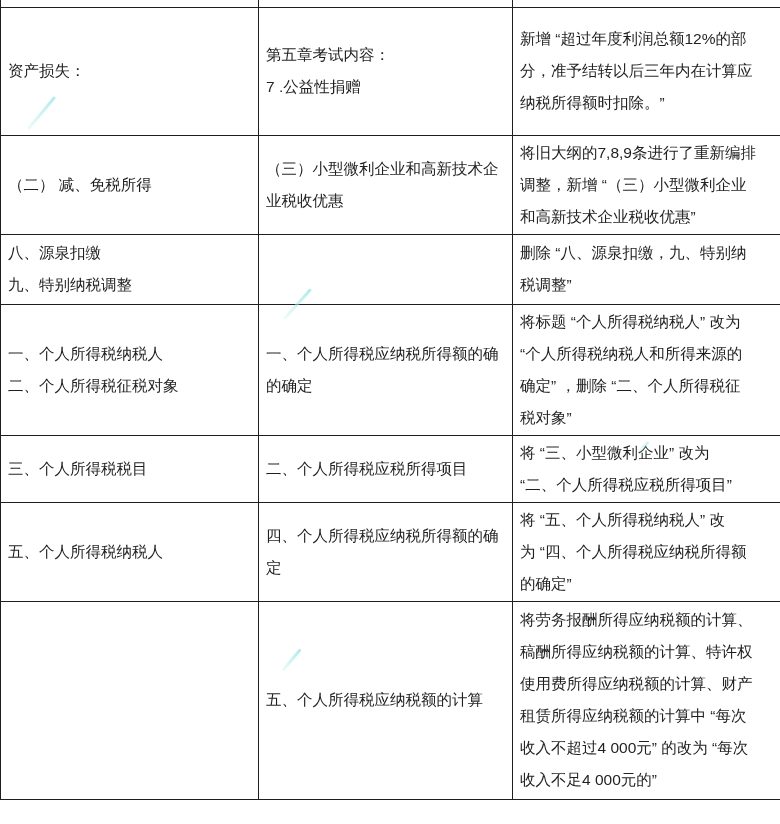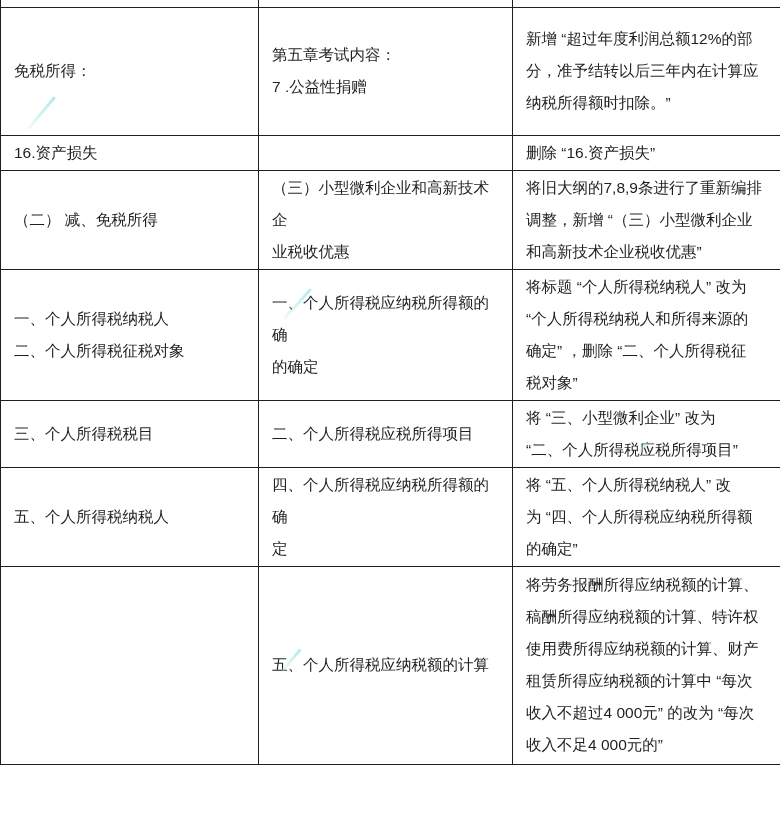--- a/index.html
+++ b/index.html
@@ -16,21 +16,21 @@
     font-family: "Liberation Sans", sans-serif;
   }
   table.doc-table {
     border-collapse: collapse;
     table-layout: fixed;
     width: 780px;
   }
   table.doc-table td {
     border: 1px solid #1e1e1e;
     vertical-align: middle;
-    padding: 1px 13px;
+    padding: 1px 7px;
     font-size: 15.5px;
     line-height: 32px;
     color: #1f1f1f;
     white-space: pre-line;
     overflow: hidden;
     word-break: break-all;
   }
   tr.partial-top td { border-top: 0; }
   td.vt { vertical-align: top; padding-top: 3px; margin-left: 8px; }
   .r0 { height: 7px; }
@@ -63,43 +63,45 @@
     </colgroup>
 
     <tbody>
         <tr class="r0 partial-top">
       <td></td>
       <td></td>
       <td></td>
     </tr>
 
     <tr class="r1">
-      <td>免税所得：</td>
+      <td>资产损失：</td>
       <td>第五章考试内容：
 7 .公益性捐赠</td>
       <td>新增 “超过年度利润总额12%的部
 分，准予结转以后三年内在计算应
 纳税所得额时扣除。”</td>
     </tr>
 
-    <tr class="r2">
-      <td>16.资产损失</td>
-      <td></td>
-      <td>删除 “16.资产损失”</td>
-    </tr>
 
     <tr class="r3">
       <td>（二） 减、免税所得</td>
       <td>（三）小型微利企业和高新技术企
 业税收优惠</td>
       <td>将旧大纲的7,8,9条进行了重新编排
 调整，新增 “（三）小型微利企业
 和高新技术企业税收优惠”</td>
     </tr>
 
+    <tr class="r4">
+      <td>八、源泉扣缴
+九、特别纳税调整</td>
+      <td></td>
+      <td>删除 “八、源泉扣缴，九、特别纳
+税调整”</td>
+    </tr>
 
     <tr class="r5">
       <td>一、个人所得税纳税人
 二、个人所得税征税对象</td>
       <td>一、个人所得税应纳税所得额的确
 的确定</td>
       <td>将标题 “个人所得税纳税人” 改为
 “个人所得税纳税人和所得来源的
 确定” ，删除 “二、个人所得税征
 税对象”</td>

